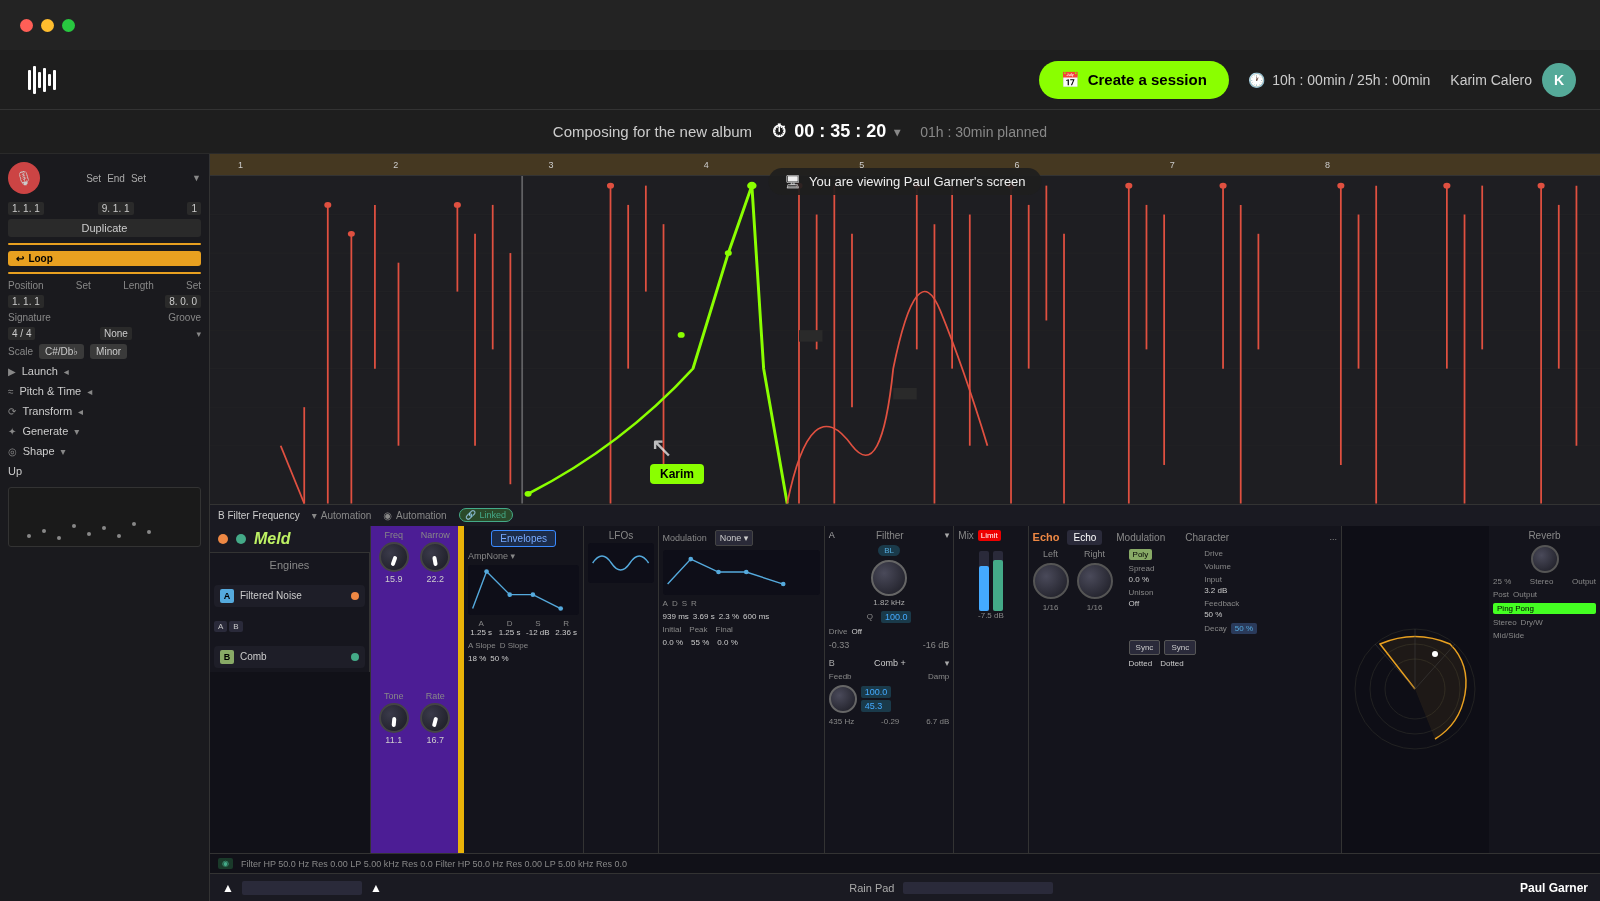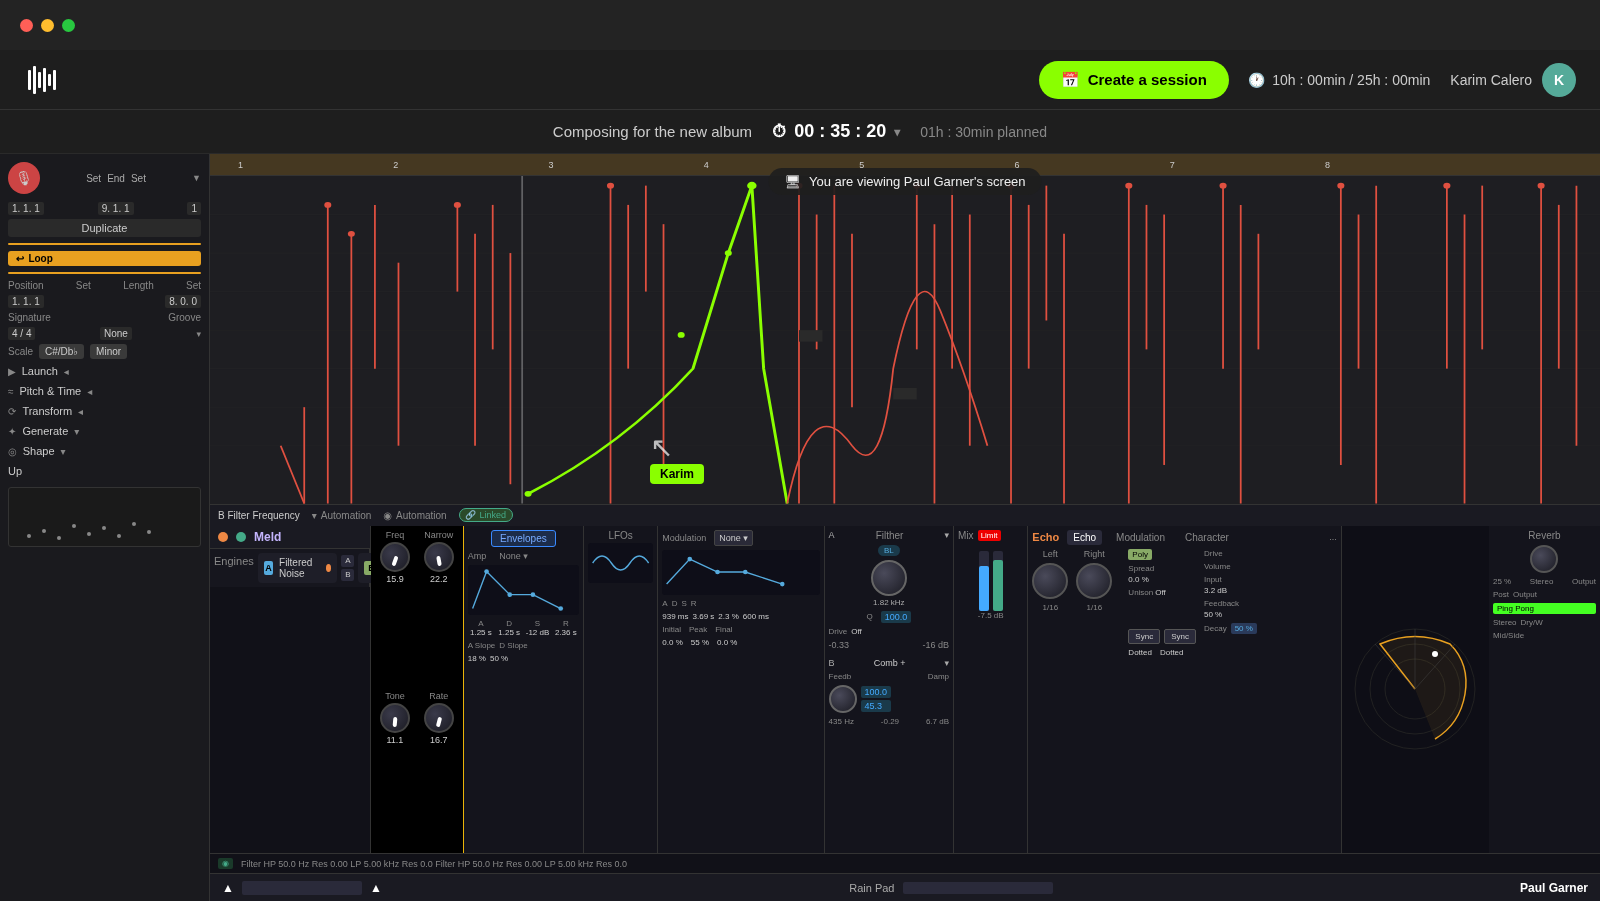--- a/index.html
+++ b/index.html
@@ -323,22 +323,22 @@
       color: #ccc;
     }
 
     
     .engines-panel {
       width: 160px;
       background: #16161e;
       border-right: 1px solid #333;
       padding: 4px;
       display: flex;
-      flex-direction: row;
-      gap: 4px;
+      flex-direction: column;
+      gap: 12px;
     }
     .engine-header {
       font-size: 11px;
       color: #888;
       text-align: center;
       padding: 2px 0;
     }
     .engine-slot {
       background: #1e1e28;
       border-radius: 4px;
@@ -367,22 +367,22 @@
       width: 8px; height: 8px;
       border-radius: 50%;
       background: #e84;
       margin-left: auto;
     }
     .engine-dot.green { background: #4a8; }
 
     
     .dials-panel {
       width: 100px;
-      background: #000000;
-      border-right: 1px solid #eab308;
+      background: #4c1d95;
+      border-right: 6px solid #eab308;
       padding: 4px;
       display: grid;
       grid-template-columns: 1fr 1fr;
       gap: 4px;
       align-items: start;
     }
     .dial-group {
       display: flex;
       flex-direction: column;
       align-items: center;
@@ -733,21 +733,21 @@
     .meld-header {
       background: #1a1a22;
       padding: 4px 8px;
       display: flex;
       align-items: center;
       gap: 8px;
       border-bottom: 1px solid #333;
     }
     .meld-dot { width: 10px; height: 10px; border-radius: 50%; background: #e84; }
     .meld-dot.green { background: #4a8; }
-    .meld-name { font-size: 12px; color: #c4b5fd; font-weight: 600; }
+    .meld-name { font-size: 16px; color: #bef264; font-weight: 600; font-style: italic; }
 
     .filter-bottom-bar {
       background: #111118;
       height: 20px;
       display: flex;
       align-items: center;
       padding: 0 8px;
       gap: 8px;
       font-size: 9px;
       color: #888;
@@ -1135,21 +1135,21 @@
             <div class="dial-inner" style="transform:translateX(-50%) rotate(15deg)"></div>
           </div>
           <span class="dial-value">16.7</span>
         </div>
       </div>
 
       <div class="env-panel">
         <div class="env-header">
           <div class="env-tab">Envelopes</div>
         </div>
-        <div style="display:flex;gap:13px;align-items:flex-start">
+        <div style="display:flex;gap:0;align-items:flex-start">
           <span style="font-size:9px;color:#888">Amp</span>
           <span style="font-size:9px;color:#888">None ▾</span>
         </div>
 
         <div style="height:50px;background:#0e0e18;border-radius:3px;position:relative;">
           <svg width="100%" height="100%" viewBox="0 0 120 50">
             <path d="M5 45 L20 5 L45 30 L70 30 L100 45" stroke="#5ad" stroke-width="1.5" fill="none"></path>
             <circle cx="20" cy="5" r="2.5" fill="#5ad"></circle>
             <circle cx="45" cy="30" r="2.5" fill="#5ad"></circle>
             <circle cx="70" cy="30" r="2.5" fill="#5ad"></circle>
@@ -1320,21 +1320,21 @@
             <span class="echo-note">1/16</span>
           </div>
           <div style="display:flex;flex-direction:column;gap:4px;padding-left:8px;">
             <div style="display:flex;gap:4px;align-items:center;">
               <span class="poly-badge">Poly</span>
             </div>
             <div style="display:flex;flex-direction:column;gap:2px;">
               <span style="font-size:8px;color:#888;">Spread</span>
               <span style="font-size:8px;color:#ccc;">0.0 %</span>
             </div>
-            <div style="display:flex;gap:2px;">
+            <div style="display:flex;flex-direction:column;gap:2px;">
               <span style="font-size:8px;color:#888;">Unison</span>
               <span style="font-size:8px;color:#ccc;">Off</span>
             </div>
             <div style="display:flex;gap:4px;align-items:center;margin-top:28px;">
               <span class="sync-btn">Sync</span>
               <span class="sync-btn">Sync</span>
             </div>
             <div style="display:flex;gap:8px;font-size:8px;color:#ccc;">
               <span>Dotted</span>
               <span>Dotted</span>

